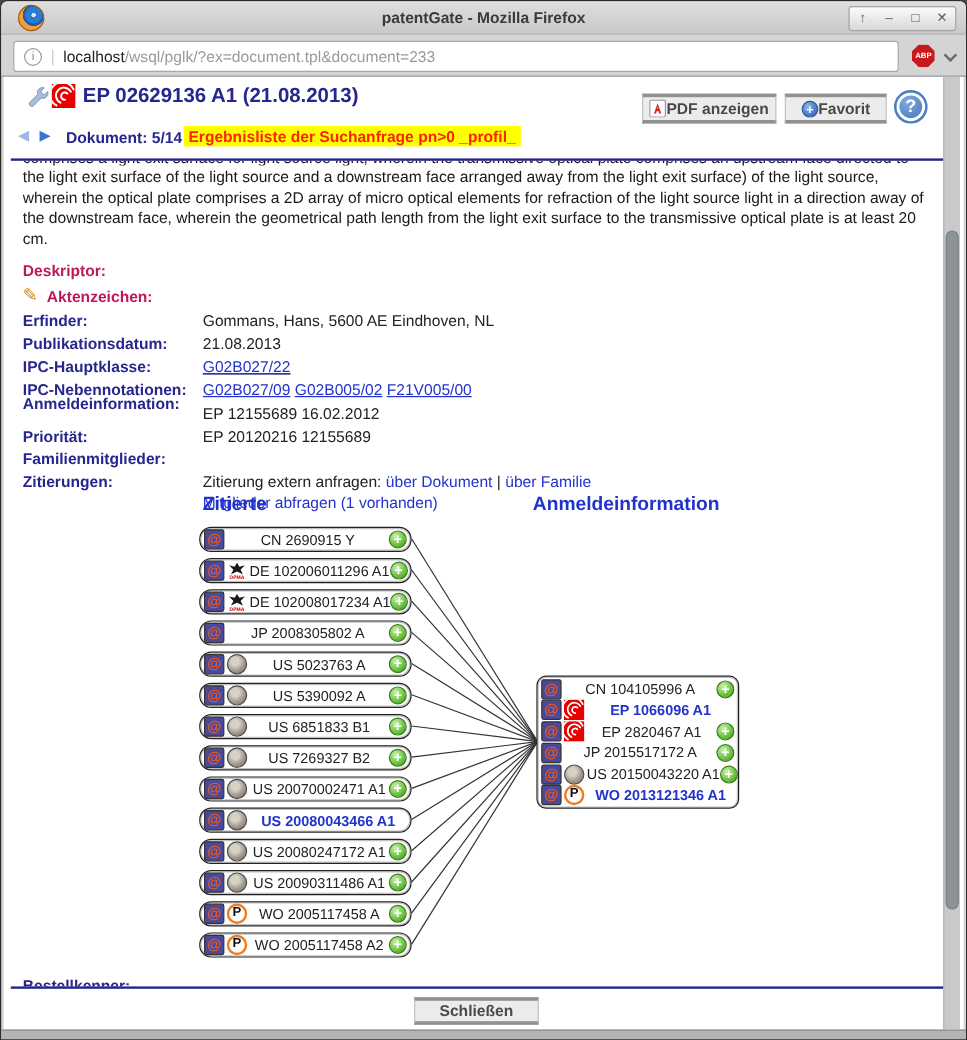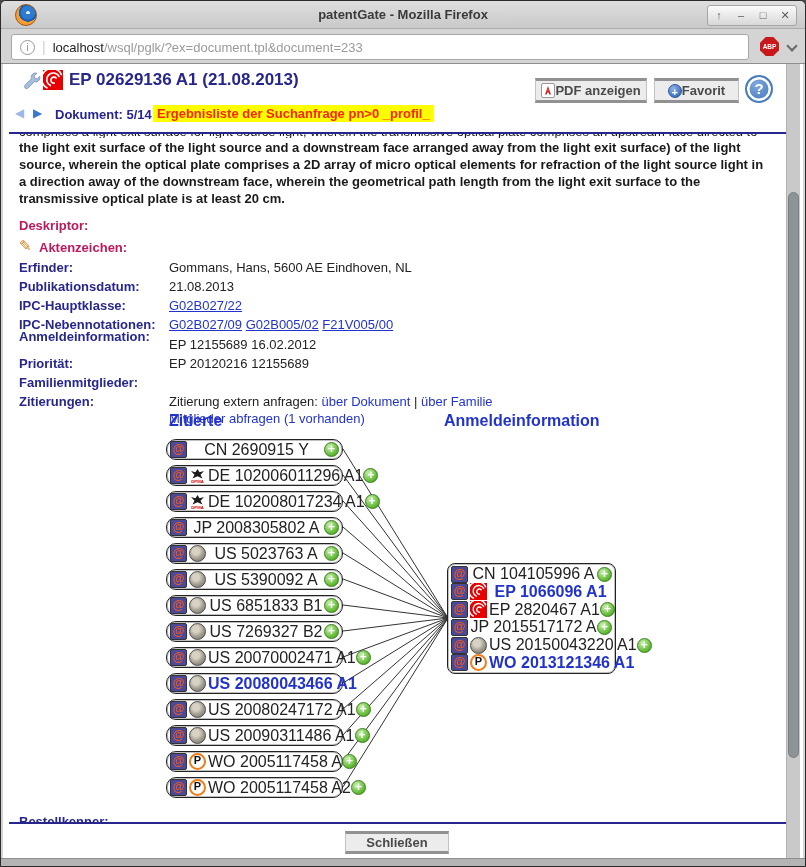--- a/index.html
+++ b/index.html
@@ -62,41 +62,41 @@
   .arrow-next { left:30px; color:#3b74d2; }
   .doc-counter { position:absolute; left:52px; top:43px; font-size:13px; font-weight:bold; color:#26268c; }
   .result-banner { position:absolute; left:150px; top:41px; background:#ffff00; color:#ff2200;
                    font-size:13px; font-weight:bold; padding:1px 4px; white-space:nowrap; }
 
   
   .content { position:absolute; left:6px; top:68px; width:779px; height:692px;
              border-top:2px solid #26268c; border-bottom:2px solid #26268c; overflow:hidden; }
   .clip-line { position:absolute; top:0; left:10px; right:10px; height:4px; overflow:hidden; }
   .clip-line span { position:absolute; bottom:-1px; left:0; white-space:nowrap; font-size:13px; color:#1a1a1a; }
-  .abstract { position:absolute; top:5px; left:10px; width:752px; font-size:13px; line-height:17px; color:#1a1a1a;font-weight:bold; }
+  .abstract { position:absolute; top:5px; left:10px; width:752px; font-size:13px; line-height:17px; color:#1a1a1a; }
   .flabel { position:absolute; left:10px; font-size:13px; font-weight:bold; color:#26268c; white-space:nowrap; }
   .flabel.green { color:#be185d; }
   .fvalue { position:absolute; left:160px; font-size:13px; color:#222; white-space:nowrap; }
   .pencil { position:absolute; left:10px; font-size:15px; color:#cc8822; }
   a.plink { color:#2233cc; text-decoration:underline; }
   a.nlink { color:#2233cc; text-decoration:none; }
   .zsep { color:#222; }
   .dheader { position:absolute; font-size:16px; font-weight:bold; color:#2233cc; }
 
   
   .diagram { position:absolute; left:0; top:300px; width:779px; height:380px; }
   .lines-svg { position:absolute; left:0; top:0; width:779px; height:380px; }
   .pbox { position:absolute; left:157px; width:177px; height:21px; background:#fff;
           border:1px solid #222; border-radius:10px; box-shadow:inset 0 0 0 1px #c0c0c0;
           display:flex; align-items:center; padding:0 3px; }
   .familybox { position:absolute; left:438px; top:129px; width:169px; height:111px; background:#fff;
                border:1px solid #222; border-radius:8px; box-shadow:inset 0 0 0 1px #c0c0c0;
                display:flex; flex-direction:column; justify-content:space-evenly; padding:1px 3px; }
   .frow { display:flex; align-items:center; height:17px; }
-  .pid { flex:1; text-align:center; font-size:16px; color:#222; white-space:nowrap; }
+  .pid { flex:1; text-align:center; font-size:12px; color:#222; white-space:nowrap; }
   .pid.hl { color:#2233cc; font-weight:bold; }
   .ic { display:inline-block; width:17px; height:17px; margin-right:2px; flex:0 0 auto; }
   .ic svg { display:block; width:100%; height:100%; }
   .ic.at-icon { background:#4a4a99; color:#f4581c; font-weight:bold; font-size:12px; line-height:15px;
                 text-align:center; border:1px solid #333; border-radius:2px; }
   .ic.uspto-seal-icon { border-radius:50%; border:1px solid #4c4c4c;
         background:radial-gradient(circle at 40% 35%, #d8d2c4 0 25%, #a49e92 55%, #6e685e); }
   .ic.wipo-logo-icon { border-radius:50%; border:2px solid #ef7d1a; background:#fff; color:#111;
         font-weight:bold; font-size:11px; line-height:11px; text-align:center; }
   .plus { width:15px; height:15px; flex:0 0 auto; border-radius:50%; color:#fff; font-weight:bold;

